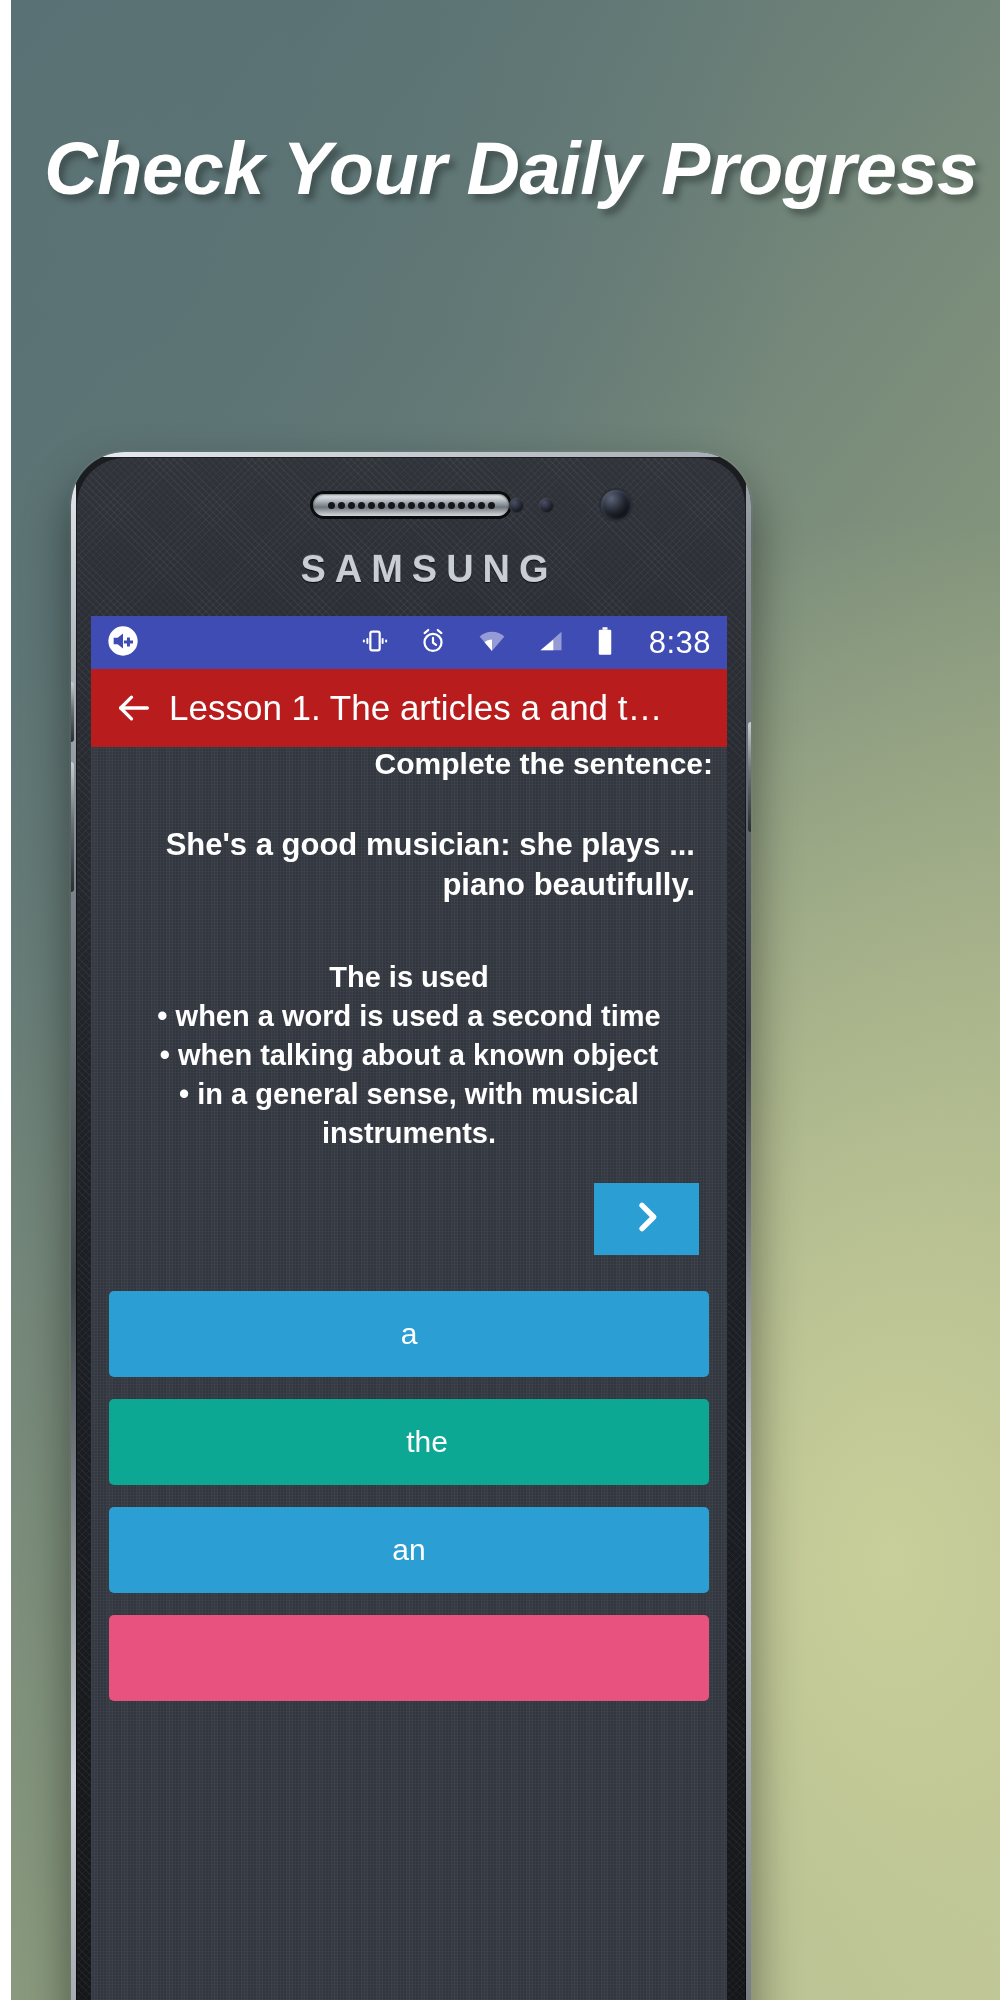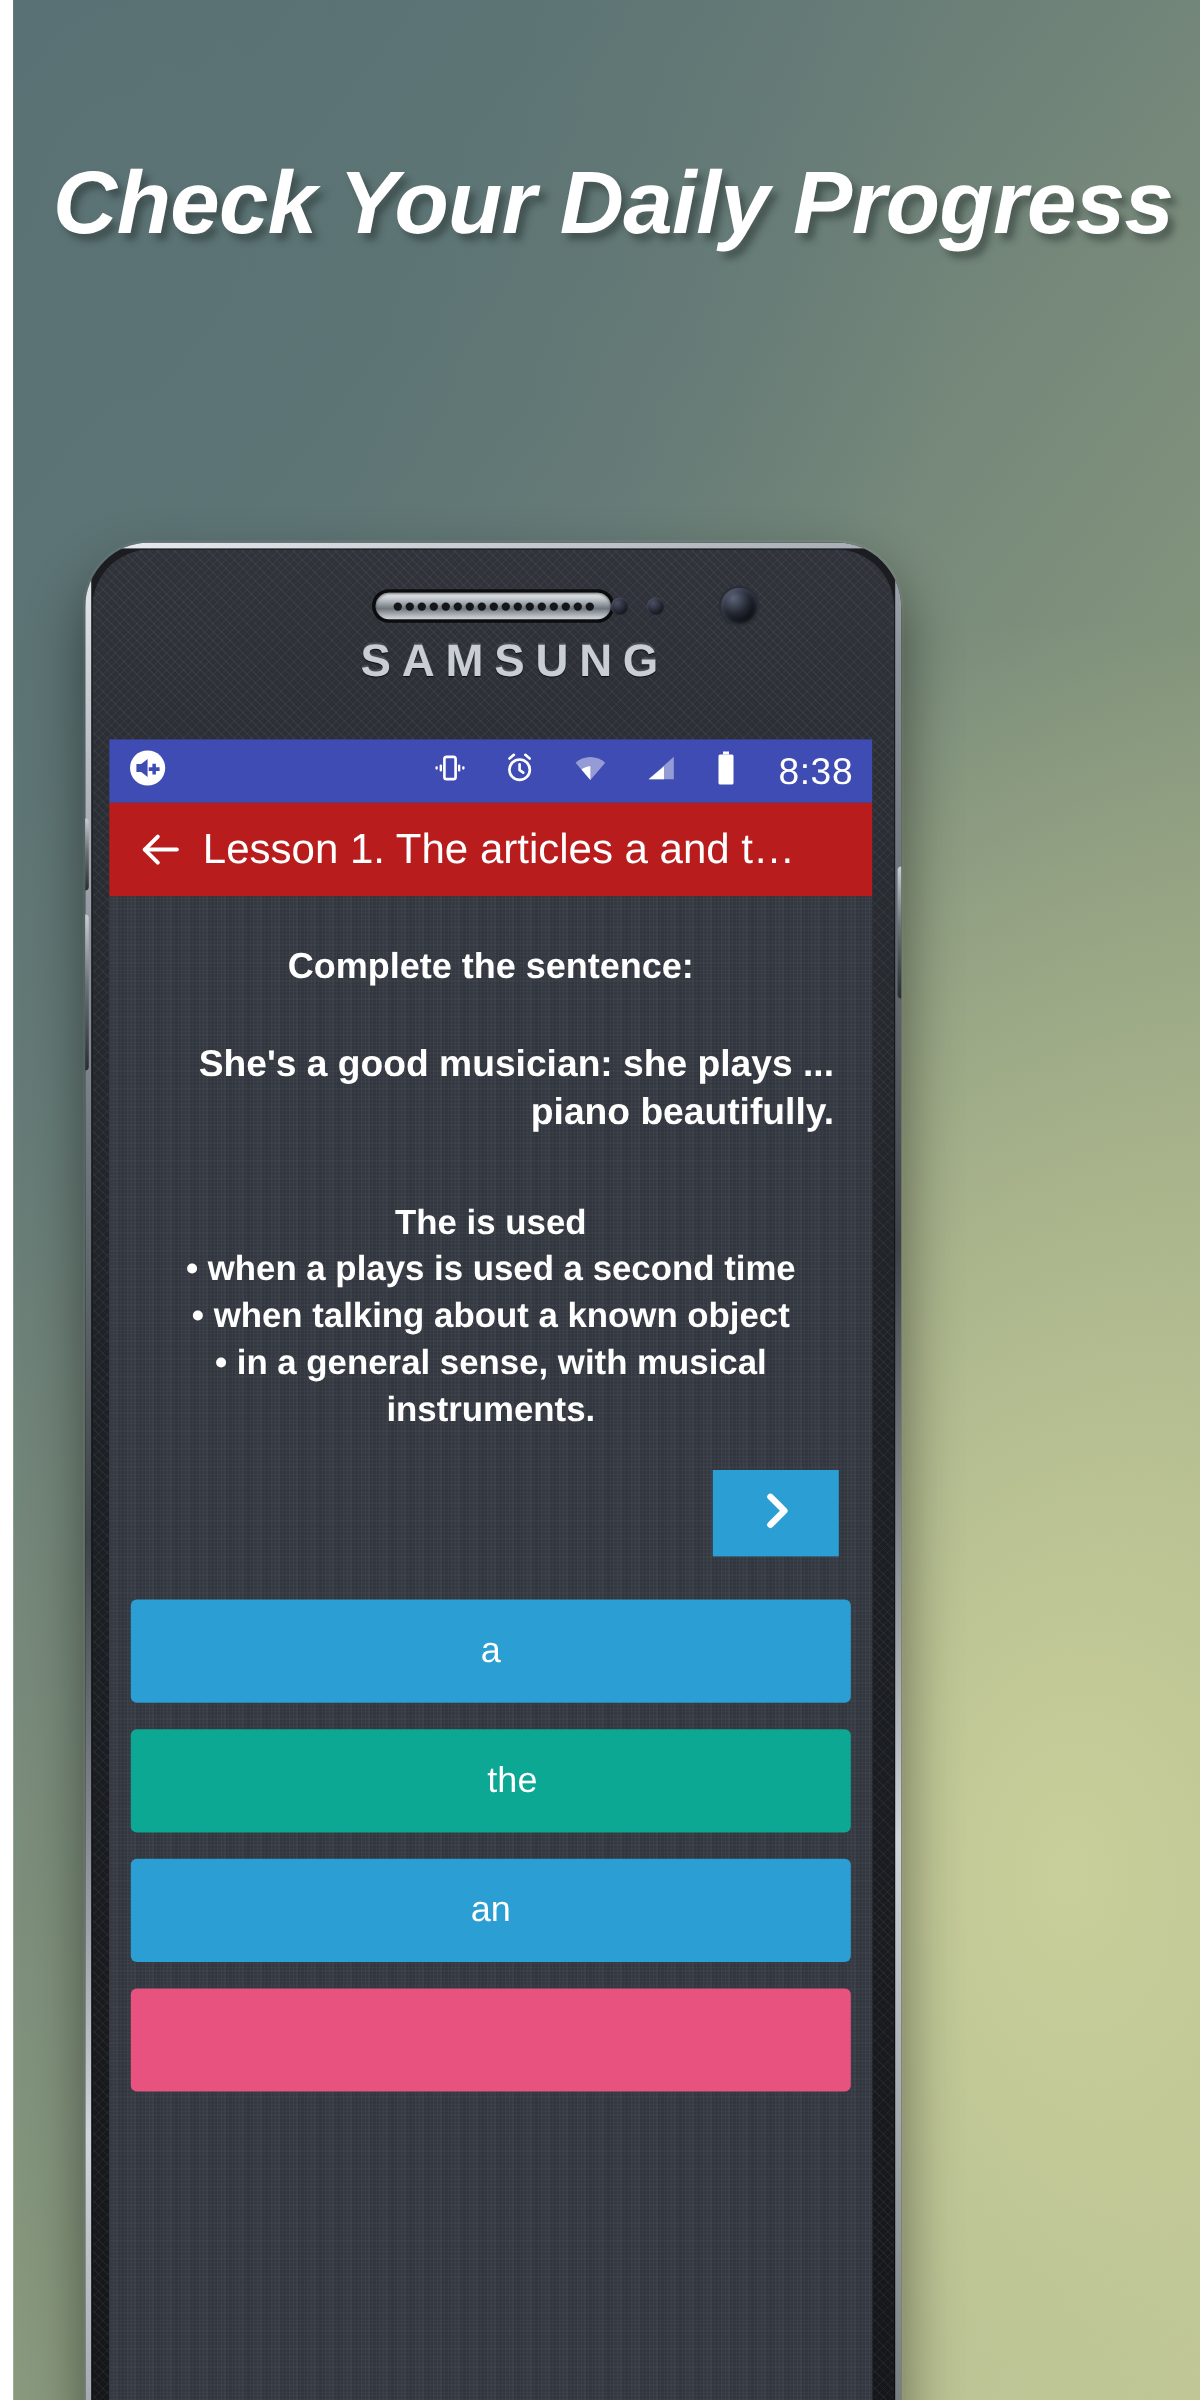--- a/index.html
+++ b/index.html
@@ -82,21 +82,21 @@
   #sensor-b{ left:468px; }
 
   #front-camera{
     position:absolute; left:530px; top:38px;
     width:30px;height:30px;border-radius:50%;
     background:radial-gradient(circle at 34% 28%,#5d6478 0%,#232731 45%,#07080a 78%);
     box-shadow:0 0 0 2px #2a2e35, inset 0 0 4px rgba(150,170,220,.35);
   }
 
   #brand{
-    position:absolute; left:0; top:78px; width:716px;
+    position:absolute; left:0; top:96px; width:716px;
     text-align:center;
     color:#c9ced4;
     font-size:38px; font-weight:bold;
     letter-spacing:9px;
     text-shadow:0 1px 1px rgba(0,0,0,.8), 0 -1px 0 rgba(255,255,255,.12);
   }
 
   
   .side-btn{ position:absolute; width:6px; border-radius:3px;
     background:linear-gradient(180deg,#c8ced4,#6b7278 45%,#2a2e33);}
@@ -144,21 +144,21 @@
     background:
       repeating-linear-gradient(0deg,  rgba(255,255,255,.018) 0 1px, rgba(0,0,0,.02) 1px 3px),
       repeating-linear-gradient(90deg, rgba(255,255,255,.022) 0 1px, rgba(0,0,0,.025) 1px 3px),
       repeating-linear-gradient(90deg, rgba(255,255,255,.012) 0 7px, rgba(0,0,0,.018) 7px 15px),
       #353942;
     padding:0 14px;
   }
 
   #q-prompt{
     color:#ffffff; font-size:30px; font-weight:bold;
-    text-align:center; padding-top:42px;
+    text-align:right; 
   }
   #q-sentence{
     color:#ffffff; font-size:31px; font-weight:bold;
     text-align:right; line-height:1.28;
     padding:0 18px; margin-top:44px;
   }
   #q-explain{
     color:#ffffff; font-size:29px; font-weight:bold;
     text-align:center; line-height:1.34;
     margin-top:54px;
@@ -280,21 +280,21 @@
           </svg>
         </div>
         <div id="appbar-title">Lesson 1. The articles a and t…</div>
       </div>
 
       <div id="content">
 
         <div id="q-prompt">Complete the sentence:</div>
         <div id="q-sentence">She's a good musician: she plays ... piano beautifully.</div>
         <div id="q-explain" style="white-space:pre-line;">The is used
-• when a plays is used a second time
+• when a word is used a second time
 • when talking about a known object
 • in a general sense, with musical instruments.</div>
 
         <div id="next-row">
           <button id="next-btn" style="background: rgb(43, 159, 212);">
             <span>
               <svg width="40" height="40" viewBox="0 0 24 24" fill="none" stroke="#fff" stroke-width="3.2" stroke-linecap="round" stroke-linejoin="round">
                 <path d="M9 5l7 7-7 7"></path>
               </svg>
             </span>

